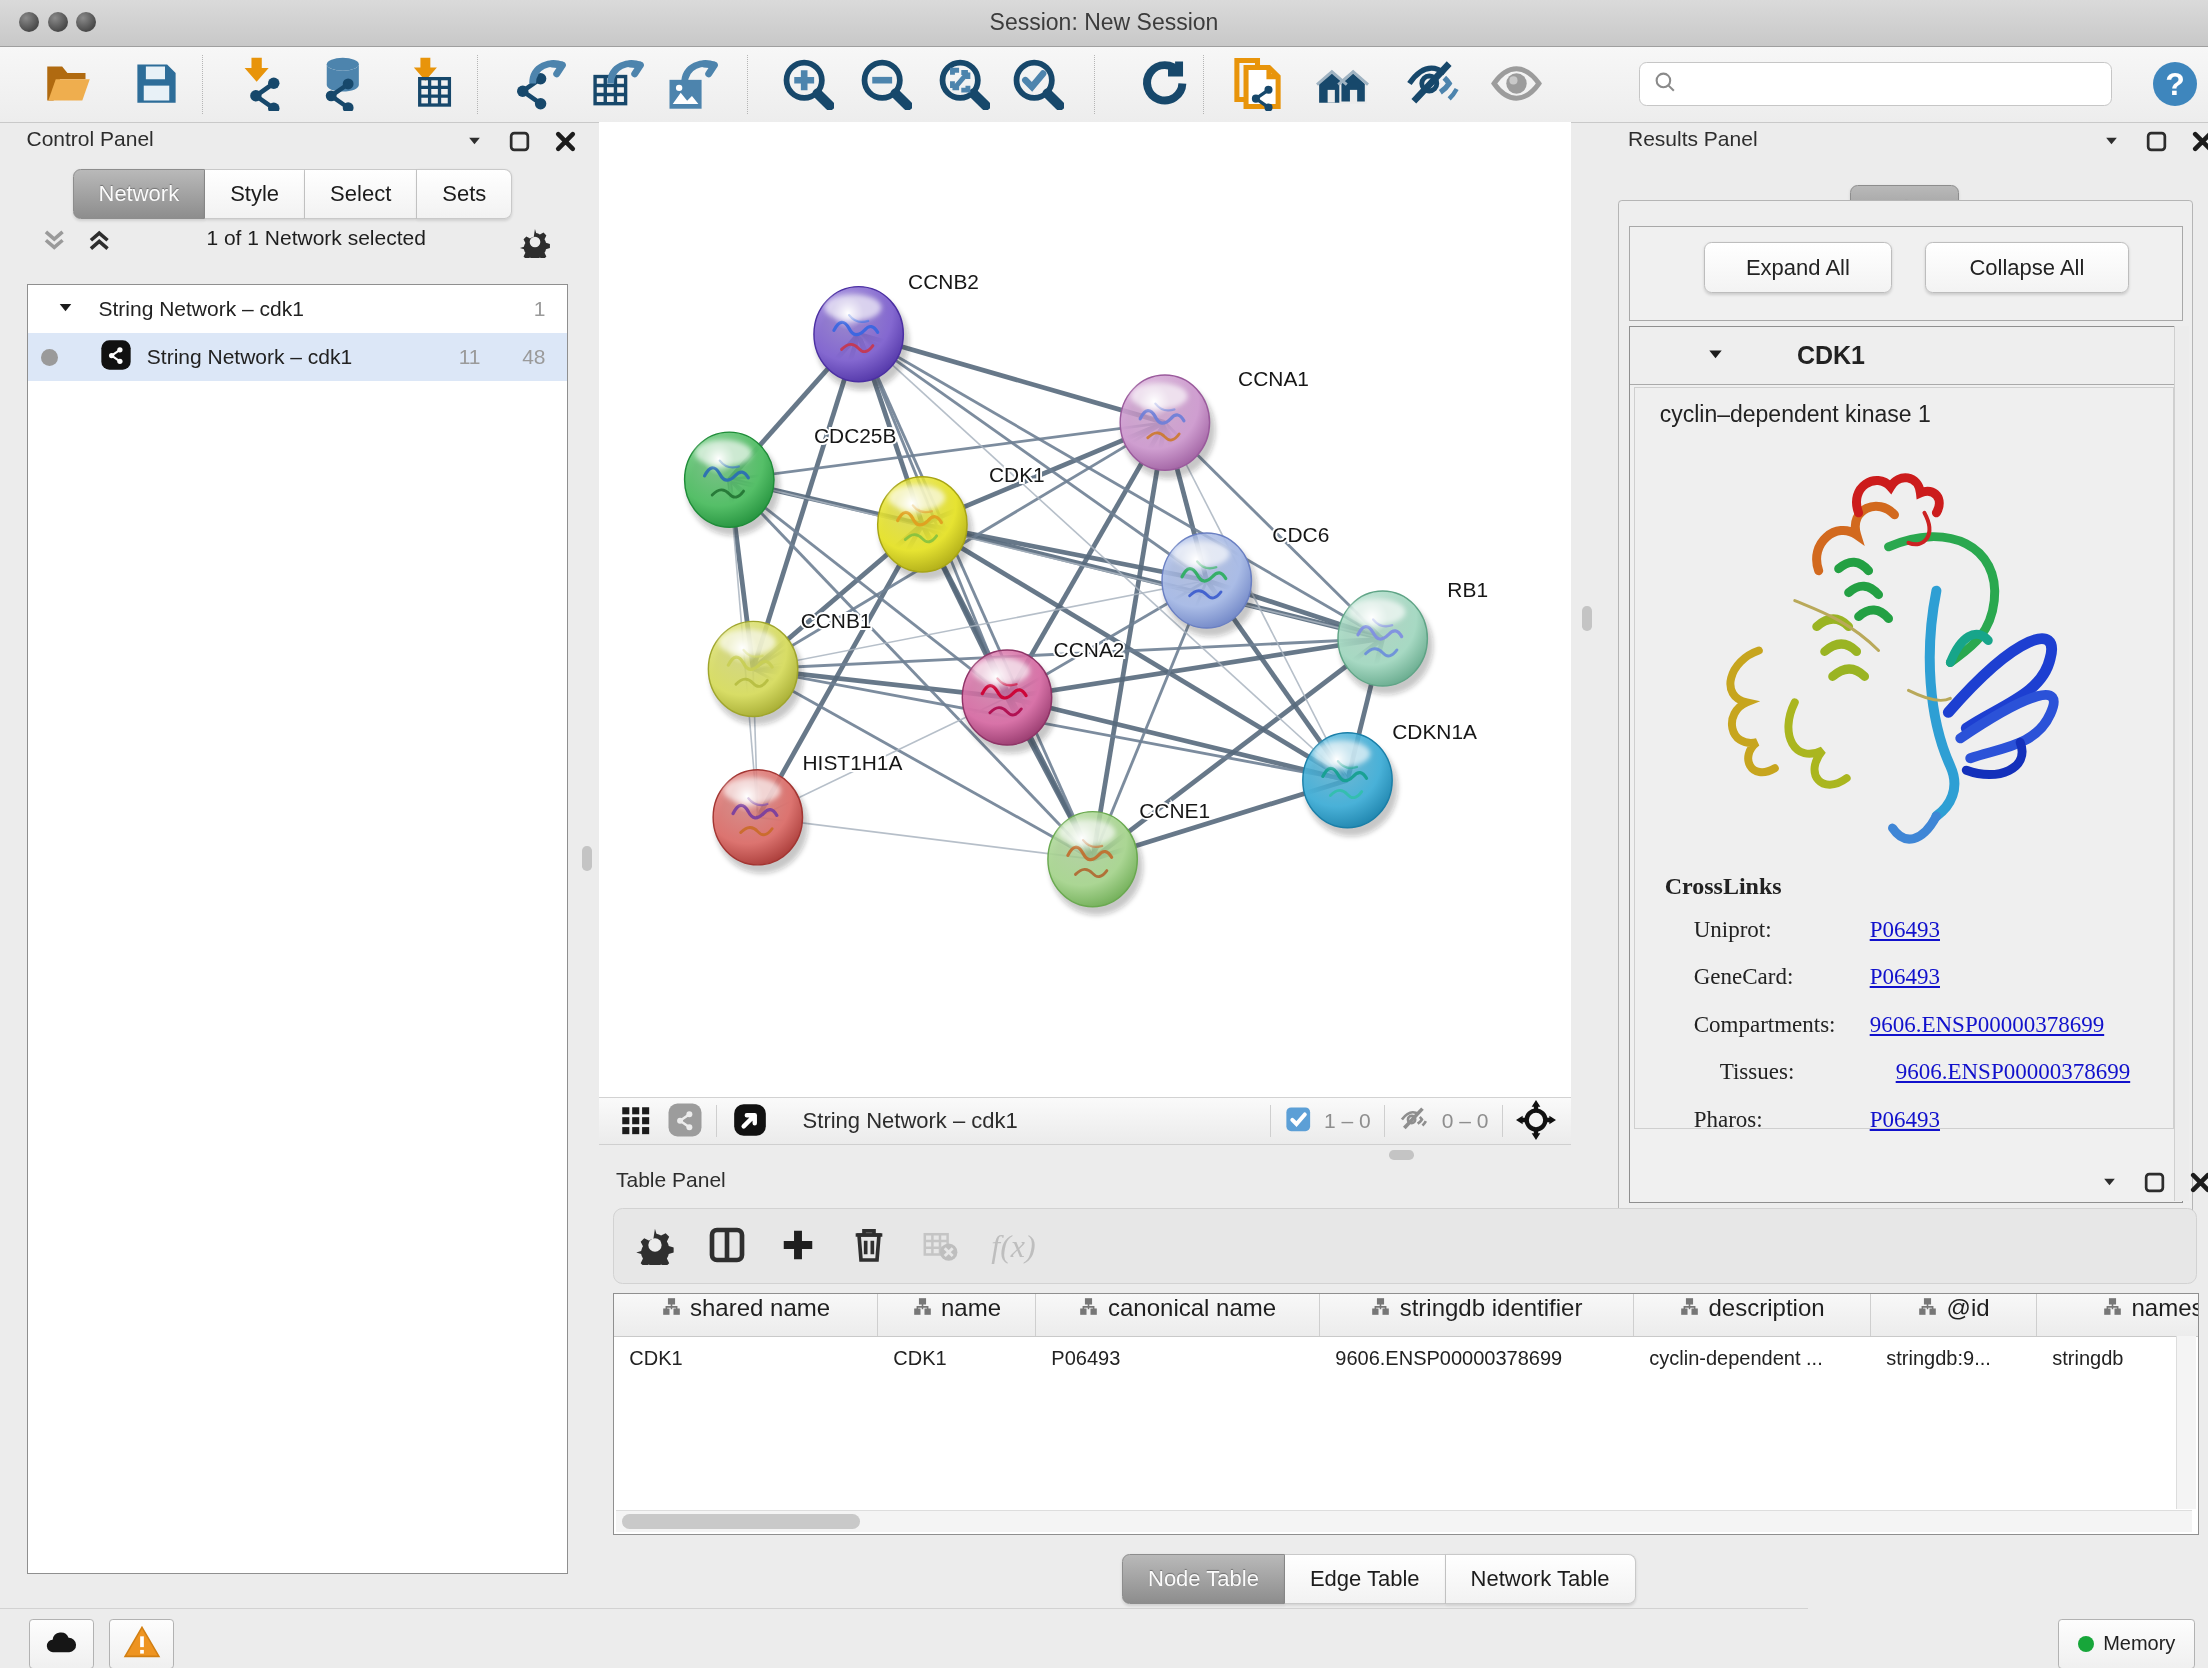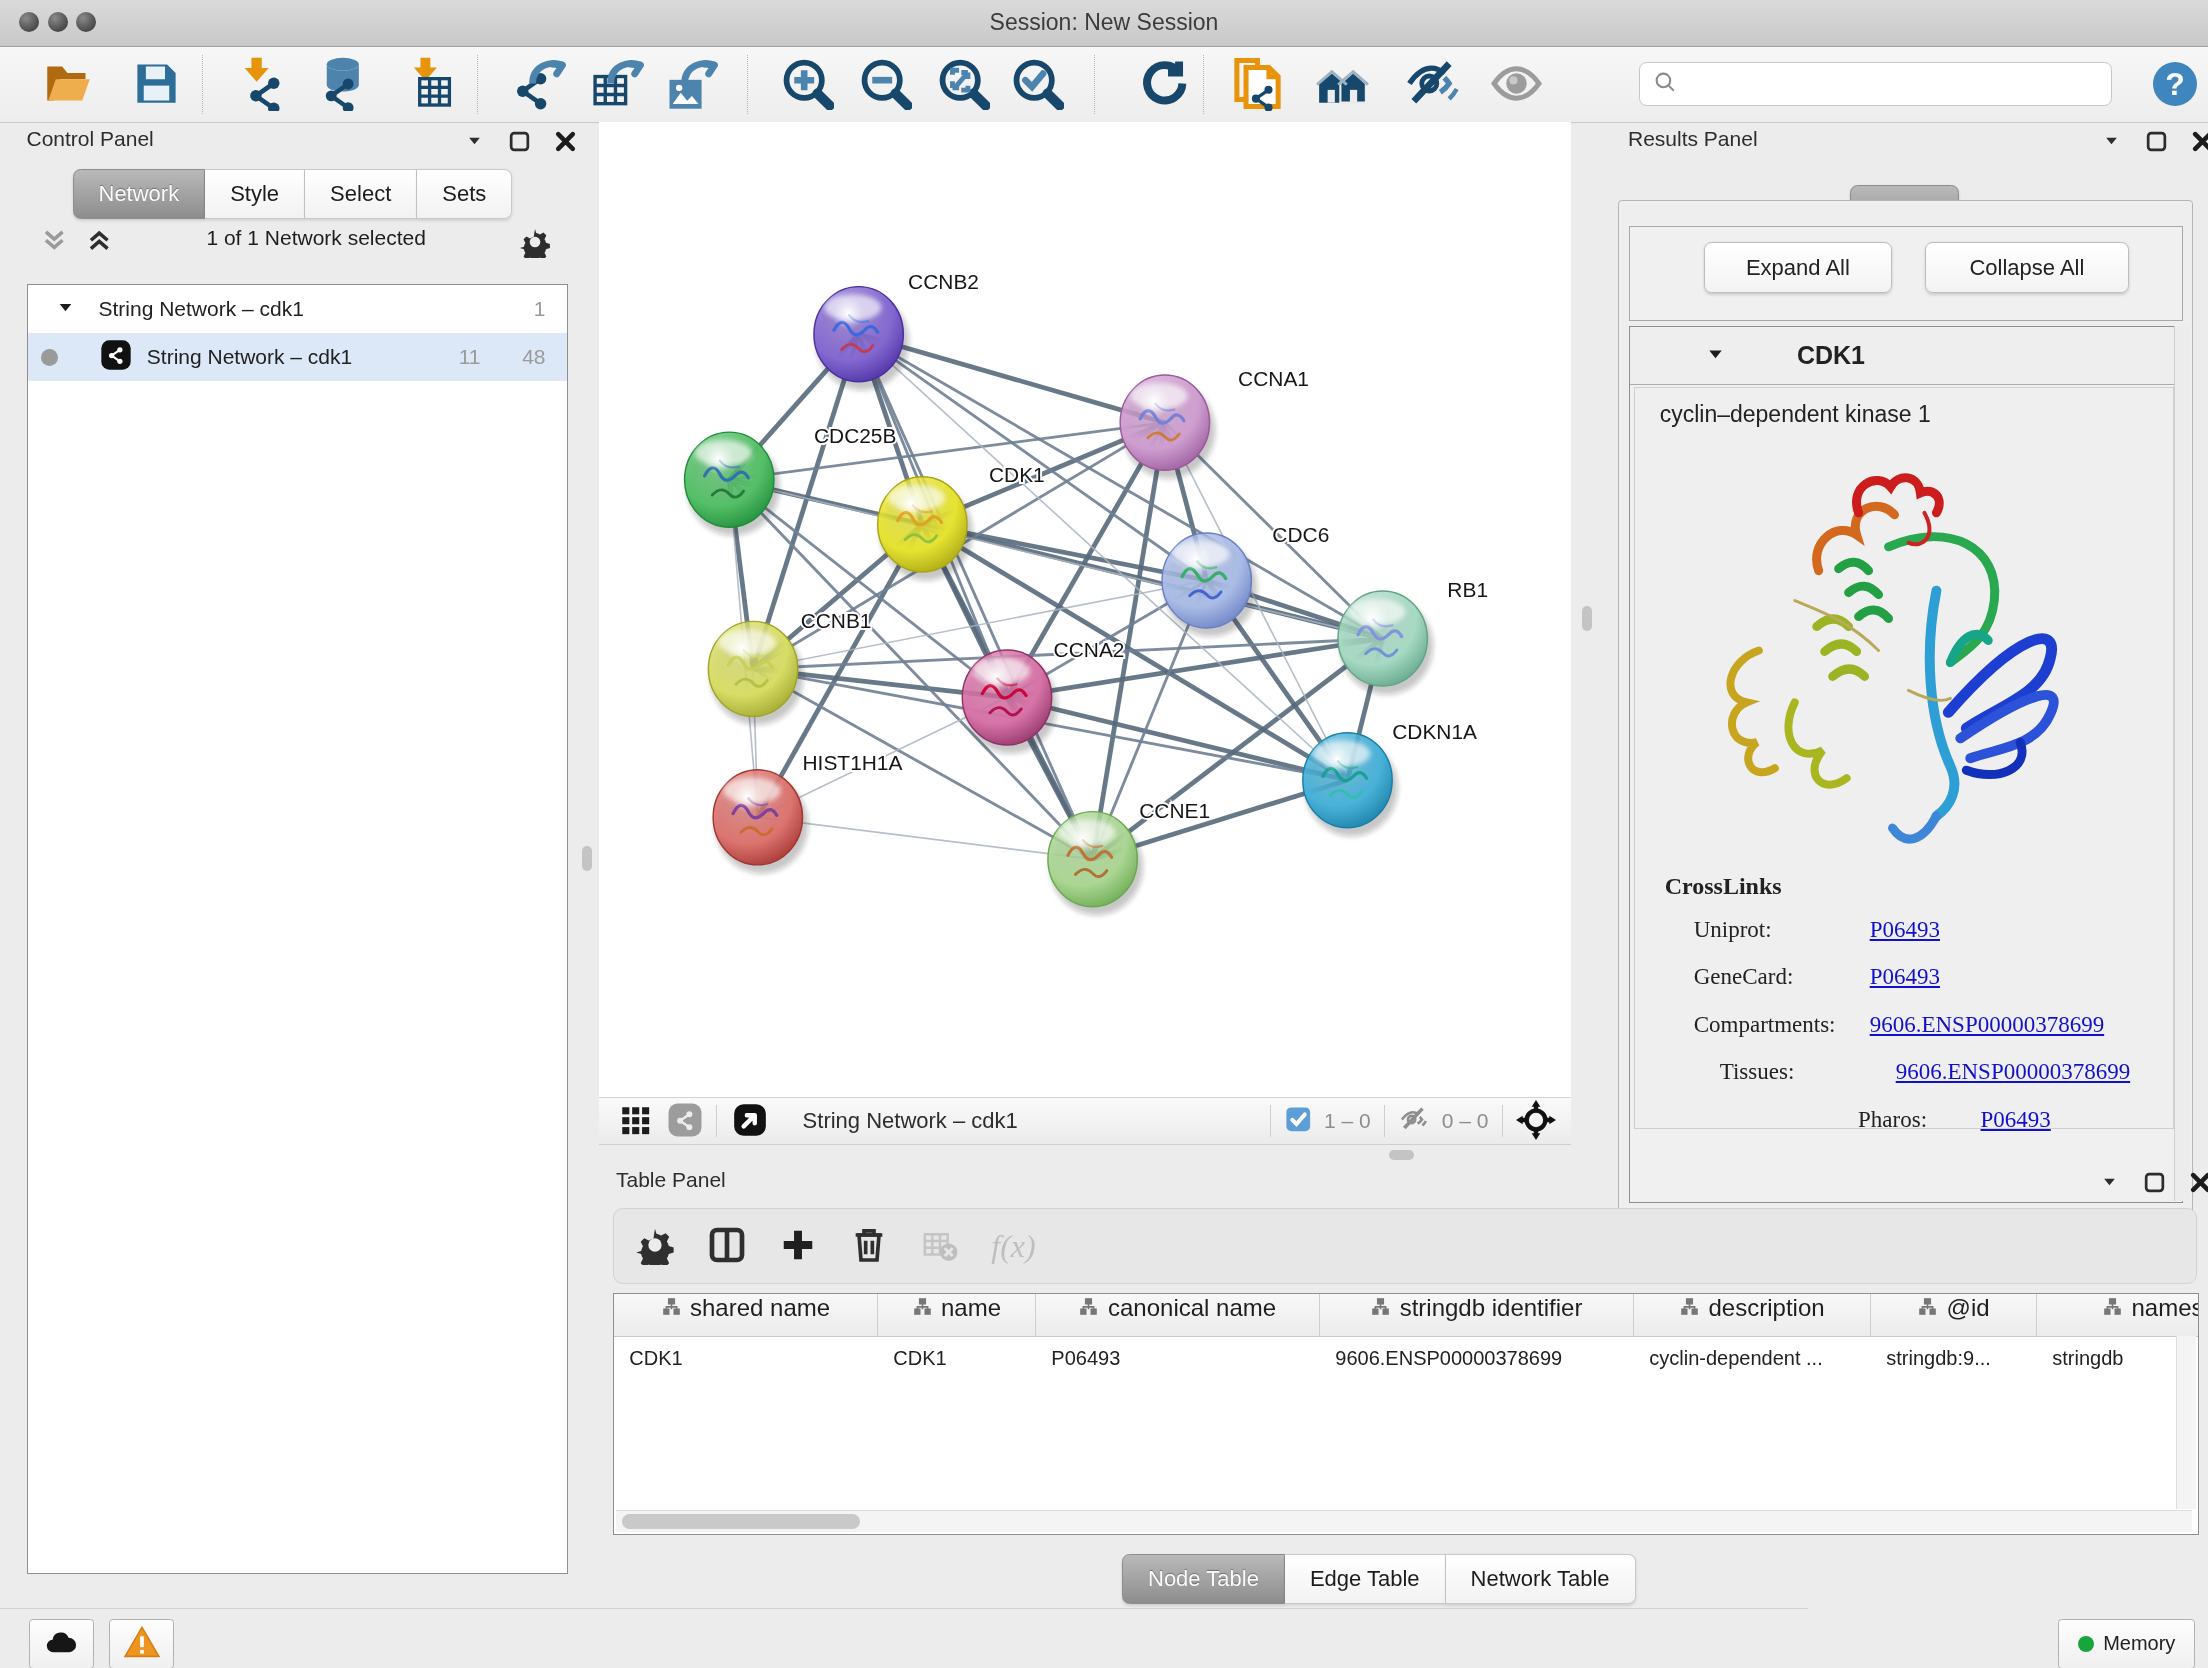--- a/index.html
+++ b/index.html
@@ -716,21 +716,21 @@
               <path d="M268 320 C300 332 332 318 322 292" stroke="#1330bb" stroke-width="9"></path>
               <path d="M96 150 C120 160 150 170 180 200 M210 240 C230 250 244 252 252 248" stroke="#b9a95a" stroke-width="3"></path>
             </g>
           </svg>
           <div class="serif" style="position:absolute;left:30px;top:485px;font-size:24px;font-weight:bold">CrossLinks</div>
           <div id="xl-rows">
               <div class="xl-row serif" style="left: 59px; top: 529px; width: 468px;"><span style="display:inline-block;width:176px">Uniprot:</span><span class="xlink">P06493</span></div>
               <div class="xl-row serif" style="left: 59px; top: 576px; width: 468px;"><span style="display:inline-block;width:176px">GeneCard:</span><span class="xlink">P06493</span></div>
               <div class="xl-row serif" style="left: 59px; top: 624px; width: 468px;"><span style="display:inline-block;width:176px">Compartments:</span><span class="xlink">9606.ENSP00000378699</span></div>
               <div class="xl-row serif" style="left: 45px; top: 671px; width: 468px; margin-left: 40px;"><span style="display:inline-block;width:176px">Tissues:</span><span class="xlink">9606.ENSP00000378699</span></div>
-              <div class="xl-row serif" style="left: 59px; top: 719px; width: 468px; text-align: center;"><span style="display:inline-block;width:176px">Pharos:</span><span class="xlink">P06493</span></div>
+              <div class="xl-row serif" style="left: 59px; top: 719px; width: 468px;"><span style="display:inline-block;width:176px">Pharos:</span><span class="xlink">P06493</span></div>
             </div>
         </div>
       </div>
       <div style="position:absolute;right:3.8px;top:125px;width:13.3px;height:875px;background:#ececec;border-left:1px solid #cfcfcf"></div>
     </div>
   </div>
 
   <div id="table-panel" class="abs">
     <div style="position:absolute;left:17px;top:5.7px" class="panel-title">Table Panel</div>
     <div class="panel-ctl" style="position:absolute;left:1499px;top:7.6px">

